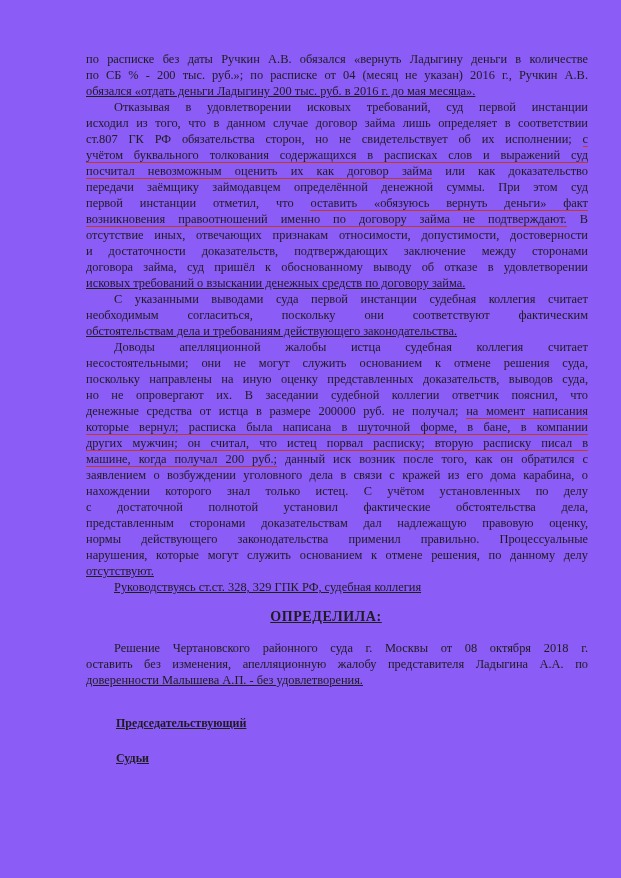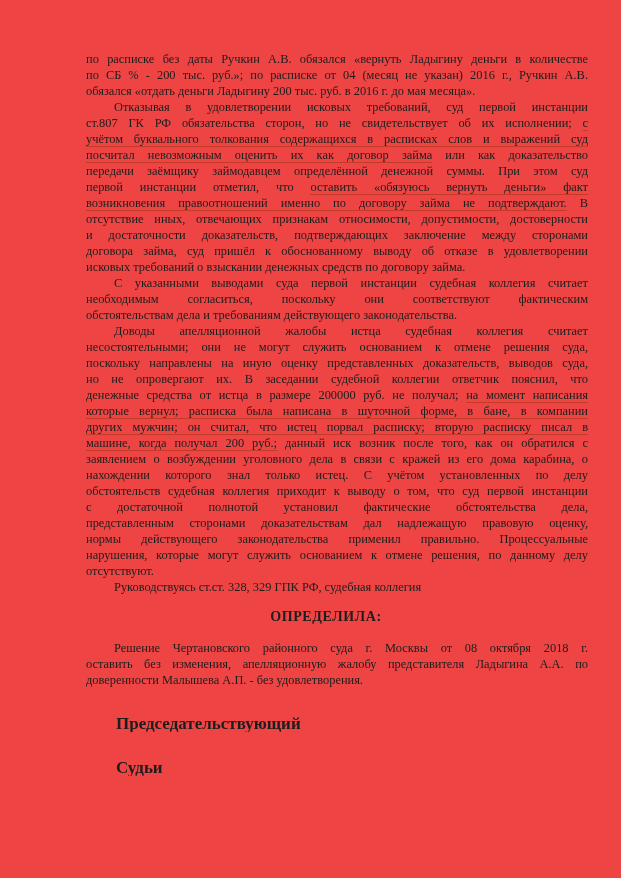--- a/index.html
+++ b/index.html
@@ -1,75 +1,76 @@
 <!DOCTYPE html>
 <html><head>
 <meta charset="utf-8">
 <style>
   html,body{margin:0;padding:0;}
   body{background:#ffffff;font-family:"Liberation Serif","DejaVu Serif",serif;}
   .page{
     position:relative;
     width:621px;height:878px;
-    background:#ef4444;
+    background:#8b5cf6;
     color:#1d1d1d;
     overflow:hidden;
   }
   .doc{
     position:absolute;
     left:86px;top:51px;
     width:502px;
   }
   .block{margin:0;}
   .ln{
     height:16px;
     line-height:16px;
     font-size:12.4px;
     text-align:justify;
     text-align-last:justify;
     overflow:hidden;
   }
   .ln-first{text-indent:28px;}
-  .ln-last{text-align-last:left;}
+  .ln-last{text-align-last:left;text-decoration:underline;}
   
   .u{
     border-bottom:3px solid #c23b27;
     padding-bottom:0px;
   }
   .block-h{margin:13px 22px 15px 0;}
   .block-h .ln{
     text-align:right;
     text-align-last:center;
     font-weight:bold;
     font-size:14px;
     letter-spacing:0.6px;
     height:17px;line-height:17px;
   }
   .block-sig{margin:27px 0 0 30px;}
-  .block-sig + .block-sig{margin-top:27px;}
+  .block-sig + .block-sig{margin-top:18px;}
   .block-sig .ln{
     font-weight:bold;
-    font-size:17px;
+    font-size:12px;
     text-align:left;
     text-align-last:left;
     height:17px;line-height:17px;
   }
 </style>
 </head>
 <body>
 
 <div class="page">
   <div class="doc" id="doc">
       <div class="block block-p">
         <div class="ln"><span>по расписке без даты Ручкин А.В. обязался «вернуть Ладыгину деньги в количестве</span></div>
         <div class="ln"><span>по СБ % - 200 тыс. руб.»; по расписке от 04 (месяц не указан) 2016 г., Ручкин А.В.</span></div>
         <div class="ln ln-last"><span>обязался «отдать деньги Ладыгину 200 тыс. руб. в 2016 г. до мая месяца».</span></div>
       </div>
       <div class="block block-p">
         <div class="ln ln-first"><span>Отказывая в удовлетворении исковых требований, суд первой инстанции</span></div>
+        <div class="ln"><span>исходил из того, что в данном случае договор займа лишь определяет в соответствии</span></div>
         <div class="ln"><span>ст.807 ГК РФ обязательства сторон, но не свидетельствует об их исполнении; </span><span class="u">с</span></div>
         <div class="ln"><span class="u">учётом буквального толкования содержащихся в расписках слов и выражений суд</span></div>
         <div class="ln"><span class="u">посчитал невозможным оценить их как договор займа</span><span> или как доказательство</span></div>
         <div class="ln"><span>передачи заёмщику займодавцем определённой денежной суммы. При этом суд</span></div>
         <div class="ln"><span>первой инстанции отметил, что </span><span class="u">оставить «обязуюсь вернуть деньги» факт</span></div>
         <div class="ln"><span class="u">возникновения правоотношений именно по договору займа не подтверждают.</span><span> В</span></div>
         <div class="ln"><span>отсутствие иных, отвечающих признакам относимости, допустимости, достоверности</span></div>
         <div class="ln"><span>и достаточности доказательств, подтверждающих заключение между сторонами</span></div>
         <div class="ln"><span>договора займа, суд пришёл к обоснованному выводу об отказе в удовлетворении</span></div>
         <div class="ln ln-last"><span>исковых требований о взыскании денежных средств по договору займа.</span></div>
@@ -83,21 +84,20 @@
         <div class="ln ln-first"><span>Доводы апелляционной жалобы истца судебная коллегия считает</span></div>
         <div class="ln"><span>несостоятельными; они не могут служить основанием к отмене решения суда,</span></div>
         <div class="ln"><span>поскольку направлены на иную оценку представленных доказательств, выводов суда,</span></div>
         <div class="ln"><span>но не опровергают их. В заседании судебной коллегии ответчик пояснил, что</span></div>
         <div class="ln"><span>денежные средства от истца в размере 200000 руб. не получал; </span><span class="u">на момент написания</span></div>
         <div class="ln"><span class="u">которые вернул; расписка была написана в шуточной форме, в бане, в компании</span></div>
         <div class="ln"><span class="u">других мужчин; он считал, что истец порвал расписку; вторую расписку писал в</span></div>
         <div class="ln"><span class="u">машине, когда получал 200 руб.;</span><span> данный иск возник после того, как он обратился с</span></div>
         <div class="ln"><span>заявлением о возбуждении уголовного дела в связи с кражей из его дома карабина, о</span></div>
         <div class="ln"><span>нахождении которого знал только истец. С учётом установленных по делу</span></div>
-        <div class="ln"><span>обстоятельств судебная коллегия приходит к выводу о том, что суд первой инстанции</span></div>
         <div class="ln"><span>с достаточной полнотой установил фактические обстоятельства дела,</span></div>
         <div class="ln"><span>представленным сторонами доказательствам дал надлежащую правовую оценку,</span></div>
         <div class="ln"><span>нормы действующего законодательства применил правильно. Процессуальные</span></div>
         <div class="ln"><span>нарушения, которые могут служить основанием к отмене решения, по данному делу</span></div>
         <div class="ln ln-last"><span>отсутствуют.</span></div>
       </div>
       <div class="block block-p">
         <div class="ln ln-first ln-last"><span>Руководствуясь ст.ст. 328, 329 ГПК РФ, судебная коллегия</span></div>
       </div>
       <div class="block block-h">

